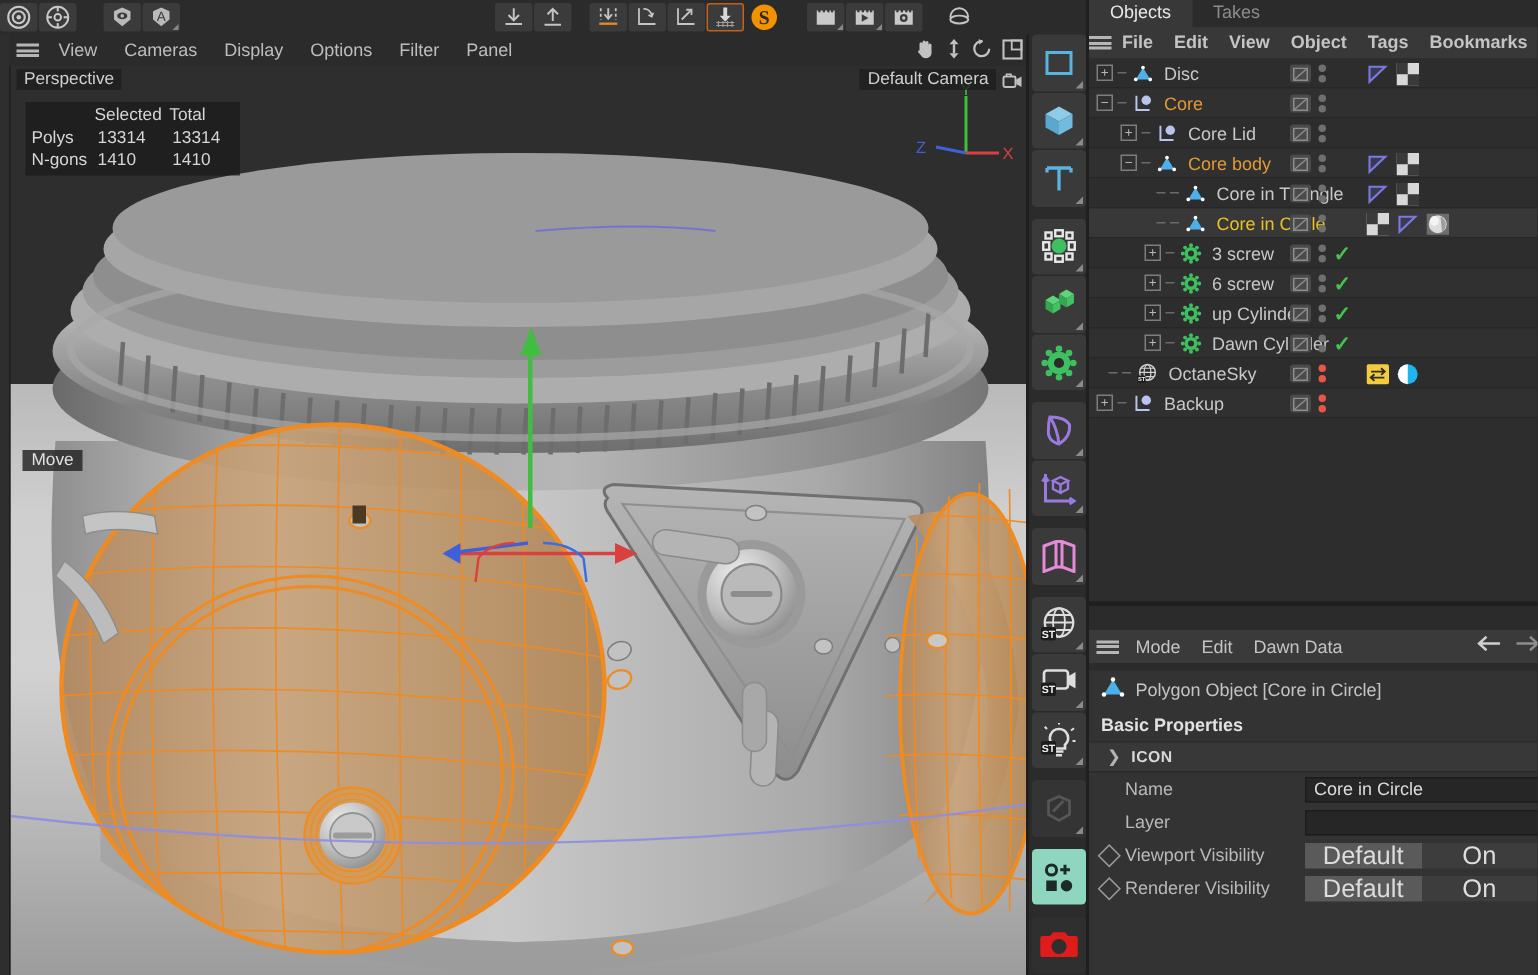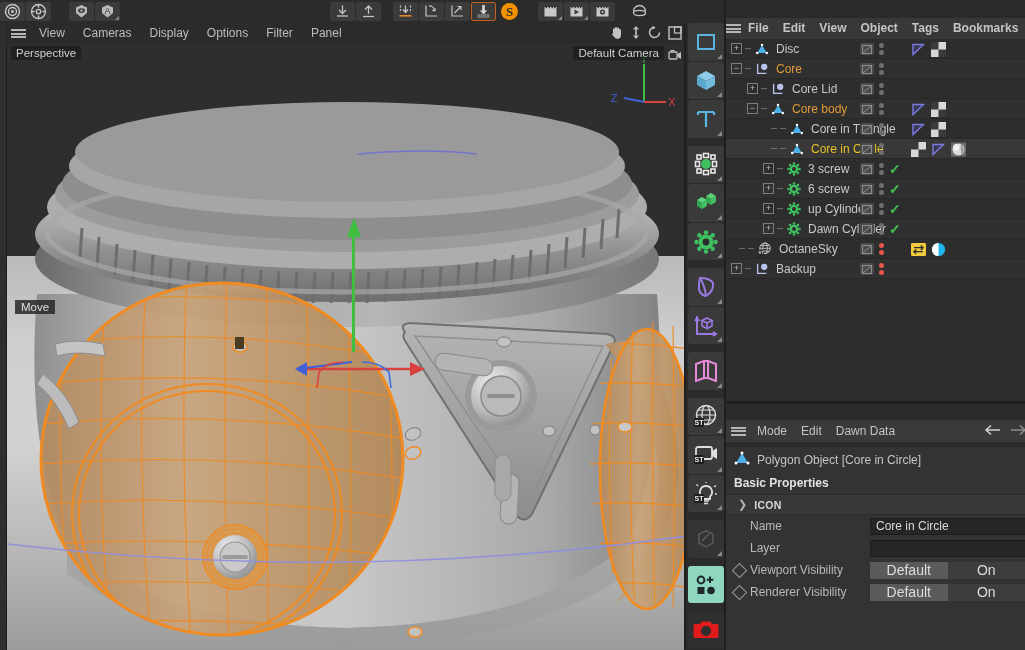--- a/index.html
+++ b/index.html
@@ -212,21 +212,21 @@
   }
   .am-diamond-spacer { width: 11px; margin: 0 5px 0 8px; flex:none;}
   .am-lbl { font-size: 12px; color:#b9b9b9; width: 120px; flex:none; }
   .am-input {
     flex: 1; height: 17px; background:#262626; border:1px solid #1c1c1c;
     color:#dcdcdc; font-size: 12px; line-height: 15px; padding: 0 5px;
     font-family: "Liberation Sans", sans-serif;
   }
   .am-seg { display:flex; flex: 1; height:17px; }
   .am-seg div {
-    flex:1; text-align:center; font-size:14px; line-height:17px; color:#dcdcdc;
+    flex:1; text-align:center; font-size:17px; line-height:17px; color:#dcdcdc;
   }
   .am-seg .on { background:#5a5a5a; }
   .am-seg .off { background:#3d3d3d; }
 
   
   .split-v { position:absolute; background:#1f1f1f; }
 </style>
 </head>
 <body>
 
@@ -625,20 +625,41 @@
       <div class="vp-label tl">Perspective</div>
       <div class="vp-label tr">Default Camera</div>
       <span class="cam-icon">
         <svg width="14" height="13" viewBox="0 0 14 13">
             <rect x="1" y="3" width="8" height="7" rx="1" fill="none" stroke="#c0c0c0" stroke-width="1.3"></rect>
             <path d="M9.5 5 L13 3 L13 10 L9.5 8 Z" fill="#c0c0c0"></path>
             <path d="M3 3 V1.5 h3 V3" fill="none" stroke="#c0c0c0" stroke-width="1.1"></path>
           </svg>
       </span>
 
+      <div class="stats">
+        <table>
+          <tbody>
+              <tr>
+            <th></th>
+            <th>Selected</th>
+            <th>Total</th>
+          </tr>
+          <tr>
+            <td>Polys</td>
+            <td class="num">13314</td>
+            <td class="num">13314</td>
+          </tr>
+          <tr>
+            <td>N-gons</td>
+            <td class="num">1410</td>
+            <td class="num">1410</td>
+          </tr>
+        </tbody>
+          </table>
+      </div>
 
       <div class="move-label">Move</div>
 
       <svg class="axis-gizmo" viewBox="0 0 78 62">
         <path d="M44 46 L44 8" stroke="#3fbe3f" stroke-width="2"></path>
         <text x="44" y="7" font-size="11" fill="#3fbe3f" text-anchor="middle" font-family="Liberation Sans, sans-serif">Y</text>
         <path d="M44 46 L66 46" stroke="#d94040" stroke-width="2"></path>
         <text x="72" y="50" font-size="11" fill="#d94040" text-anchor="middle" font-family="Liberation Sans, sans-serif">X</text>
         <path d="M44 46 L24 42" stroke="#4060d9" stroke-width="2"></path>
         <text x="14" y="46" font-size="11" fill="#4060d9" text-anchor="middle" font-family="Liberation Sans, sans-serif">Z</text>
@@ -795,20 +816,24 @@
     </div>
     <div class="rt-gap"></div>
     <div class="rt-btn" style="background:#2f2f2f">
       <svg width="26" height="22" viewBox="0 0 26 22">
           <path d="M2 5 h5 l2-2.5 h8 L19 5 h5 a1.5 1.5 0 0 1 1.5 1.5 v11 a1.5 1.5 0 0 1 -1.5 1.5 H2 a1.5 1.5 0 0 1 -1.5 -1.5 V6.5 A1.5 1.5 0 0 1 2 5z" fill="#e01b1b"></path>
           <circle cx="13" cy="12" r="5" fill="#2f2f2f"></circle>
         </svg>
     </div>
   </div>
 
+  <div class="om-tabs">
+    <div class="om-tab active">Objects</div>
+    <div class="om-tab">Takes</div>
+  </div>
 
   <div class="om-menubar">
     <div class="hamburger">
         <div>
           <span></span>
           <span></span>
           <span></span>
         </div>
       </div>
     <div class="om-menuitem">File</div>

